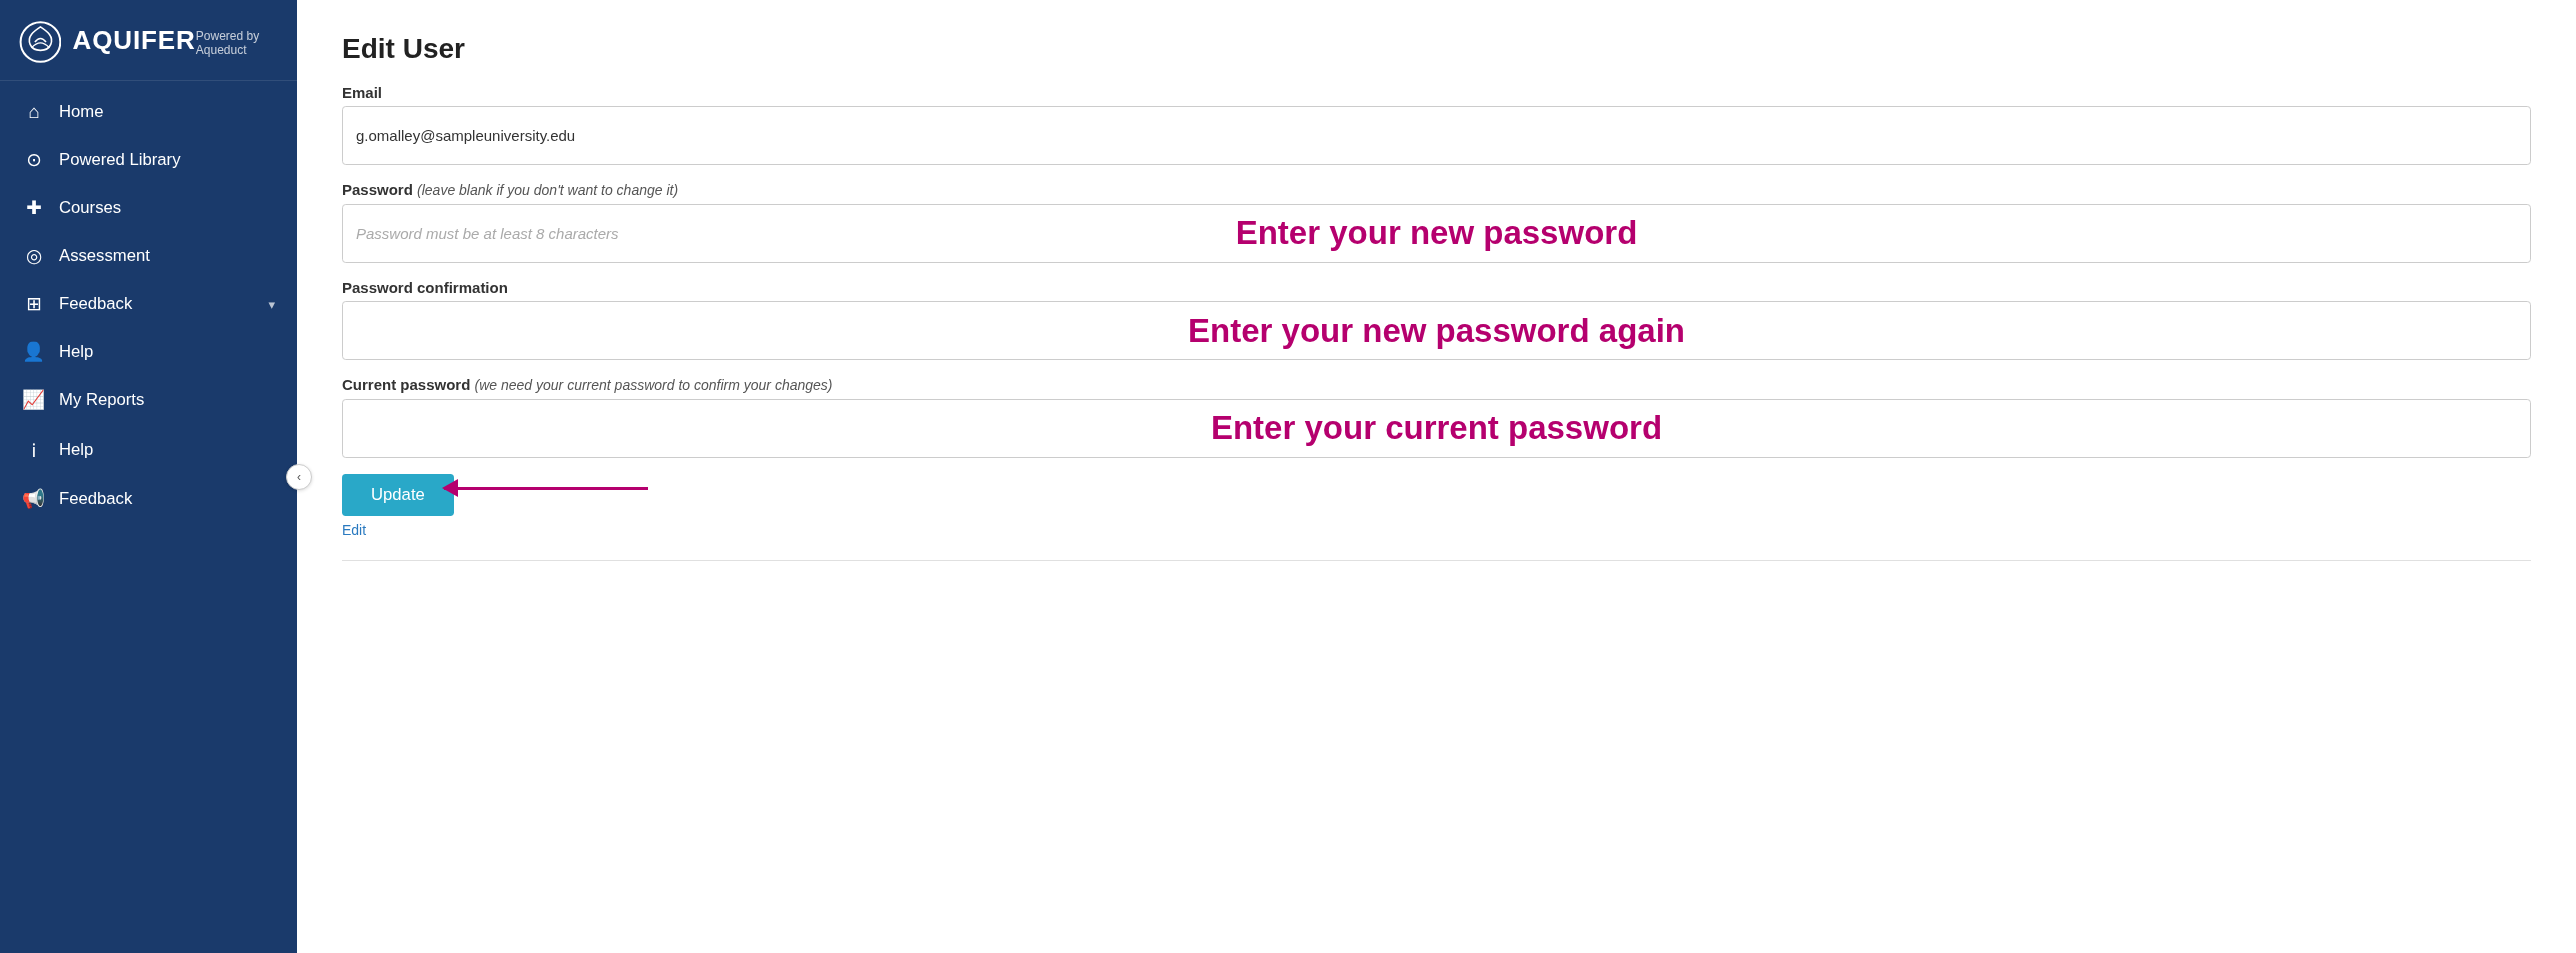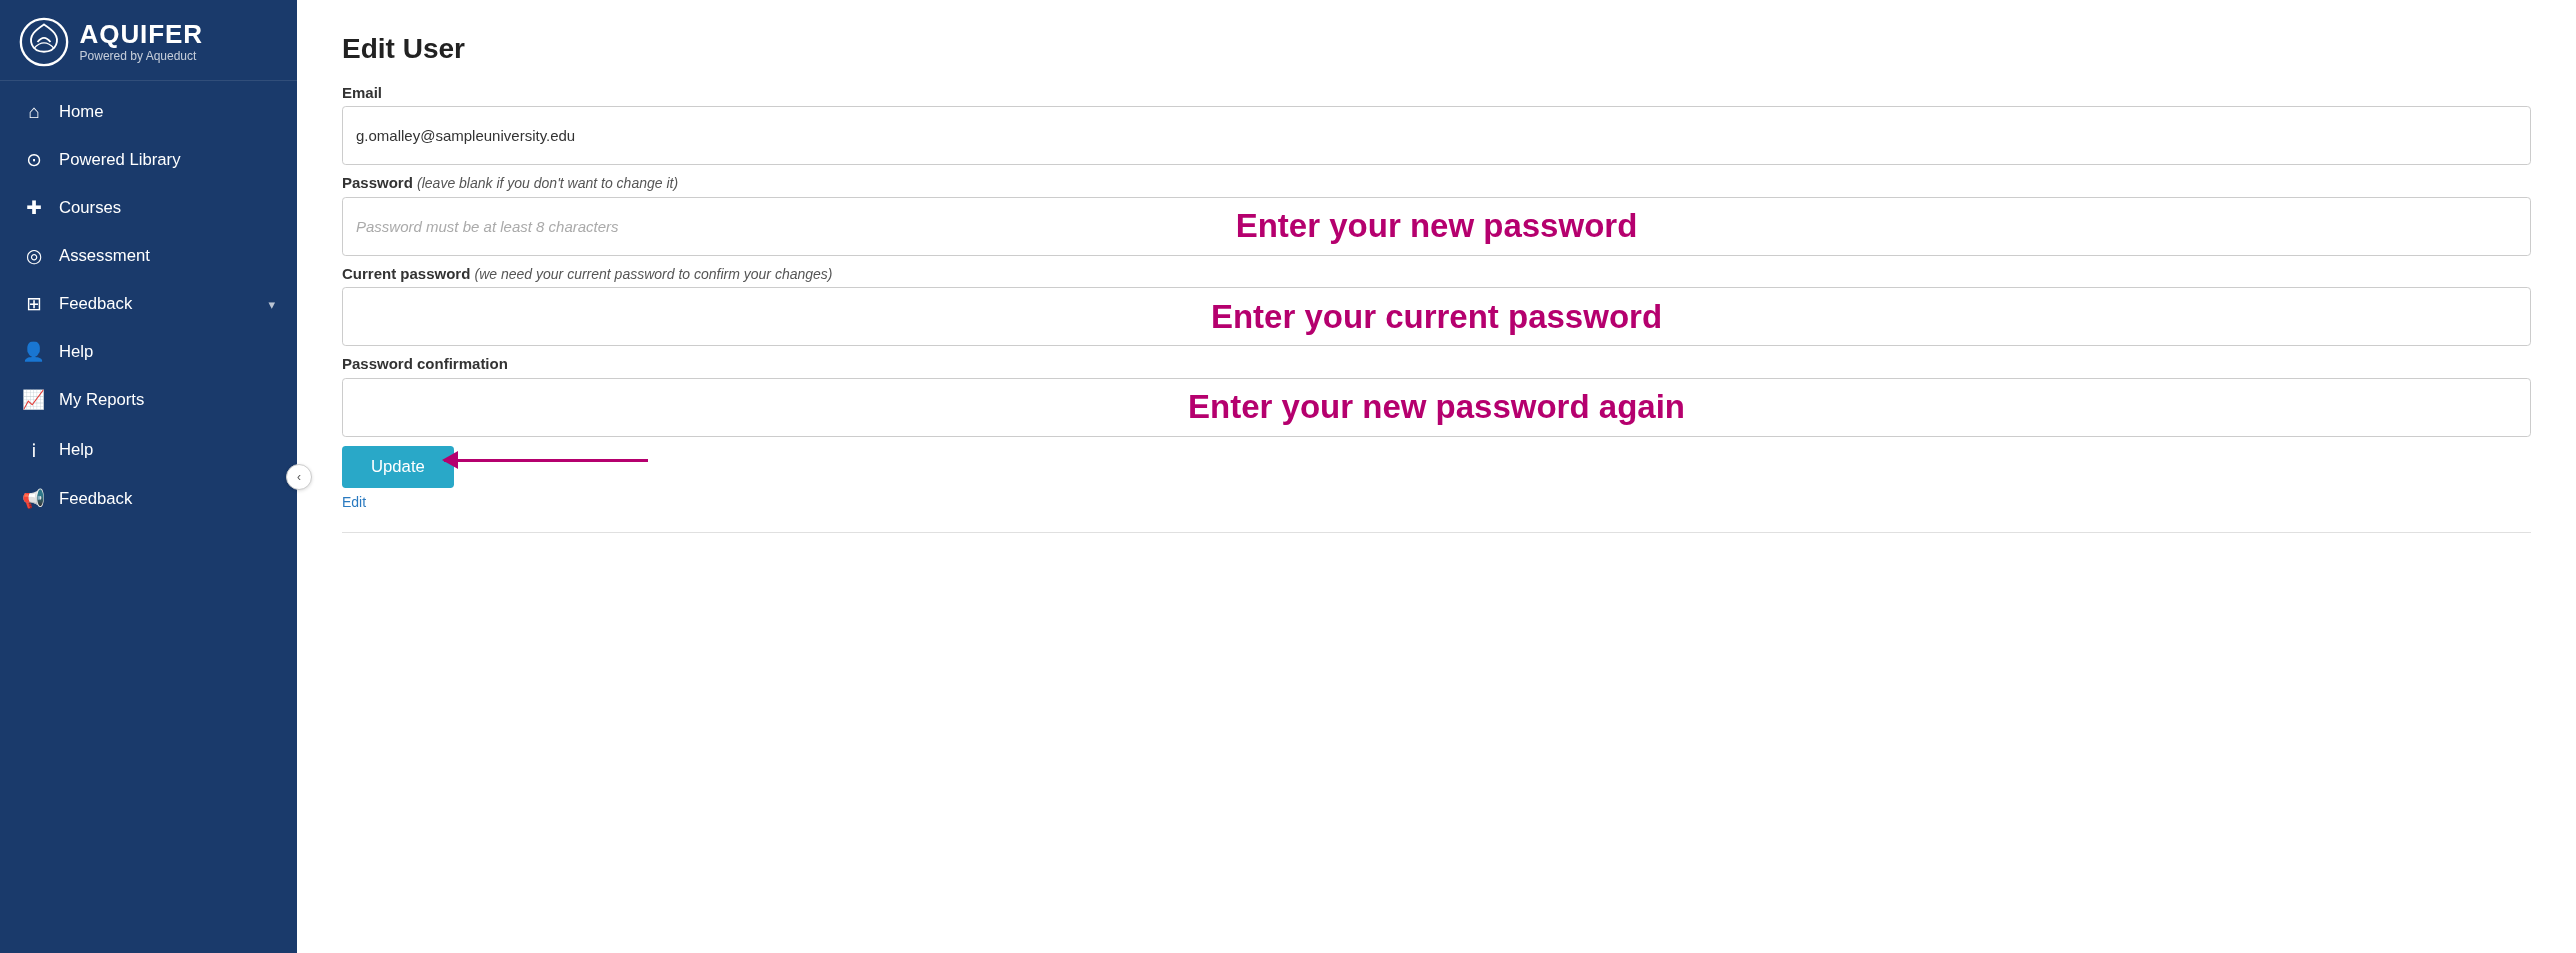--- a/index.html
+++ b/index.html
@@ -20,21 +20,21 @@
     .sidebar-logo {
       padding: 16.7px 18.6px 13px 18.6px;
       border-bottom: 0.9px solid rgba(255,255,255,0.1);
       display: flex;
       align-items: center;
       gap: 11px;
     }
 
     .logo-text {
       display: flex;
-      flex-direction: column;
+      flex-direction: row;
     }
 
     .logo-title {
       font-size: 26px;
       font-weight: 800;
       letter-spacing: 0.9px;
       color: white;
       line-height: 1;
     }
 
@@ -108,21 +108,21 @@
     }
 
     .page-title {
       font-size: 28px;
       font-weight: 700;
       color: #222;
       margin-bottom: 18.6px;
     }
 
     .form-group {
-      margin-bottom: 9px;
+      margin-bottom: 16px;
     }
 
     .form-label {
       font-size: 15px;
       font-weight: 600;
       color: #333;
       margin-bottom: 5.6px;
       display: block;
     }
 
@@ -314,38 +314,38 @@
       <span>Password</span>
       <span class="form-label-note">(leave blank if you don't want to change it)</span>
     </label>
     <div class="input-wrapper">
       <input class="form-input" type="password" placeholder="Password must be at least 8 characters" style="">
       <span class="overlay-text">Enter your new password</span>
     </div>
   </div>
 
   <div class="form-group">
+    <label class="form-label">Password confirmation</label>
+    <div class="input-wrapper">
+      <input class="form-input" type="password" style="">
+      <span class="overlay-text">Enter your new password again</span>
+    </div>
+  </div>
+
+  <div class="form-group">
     <label class="form-label">
       <span>Current password</span>
       <span class="form-label-note">(we need your current password to confirm your changes)</span>
     </label>
     <div class="input-wrapper">
       <input class="form-input" type="password" style="">
       <span class="overlay-text">Enter your current password</span>
     </div>
   </div>
 
-  <div class="form-group">
-    <label class="form-label">Password confirmation</label>
-    <div class="input-wrapper">
-      <input class="form-input" type="password" style="">
-      <span class="overlay-text">Enter your new password again</span>
-    </div>
-  </div>
-
   <div class="button-row">
     <div style="display:flex; align-items:center; gap:0; position:relative;">
       <button class="btn-update">Update</button>
 
       <div class="arrow-annotation">
         <div class="arrow-line">
           <div class="arrow-head"></div>
         </div>
       </div>
     </div>

